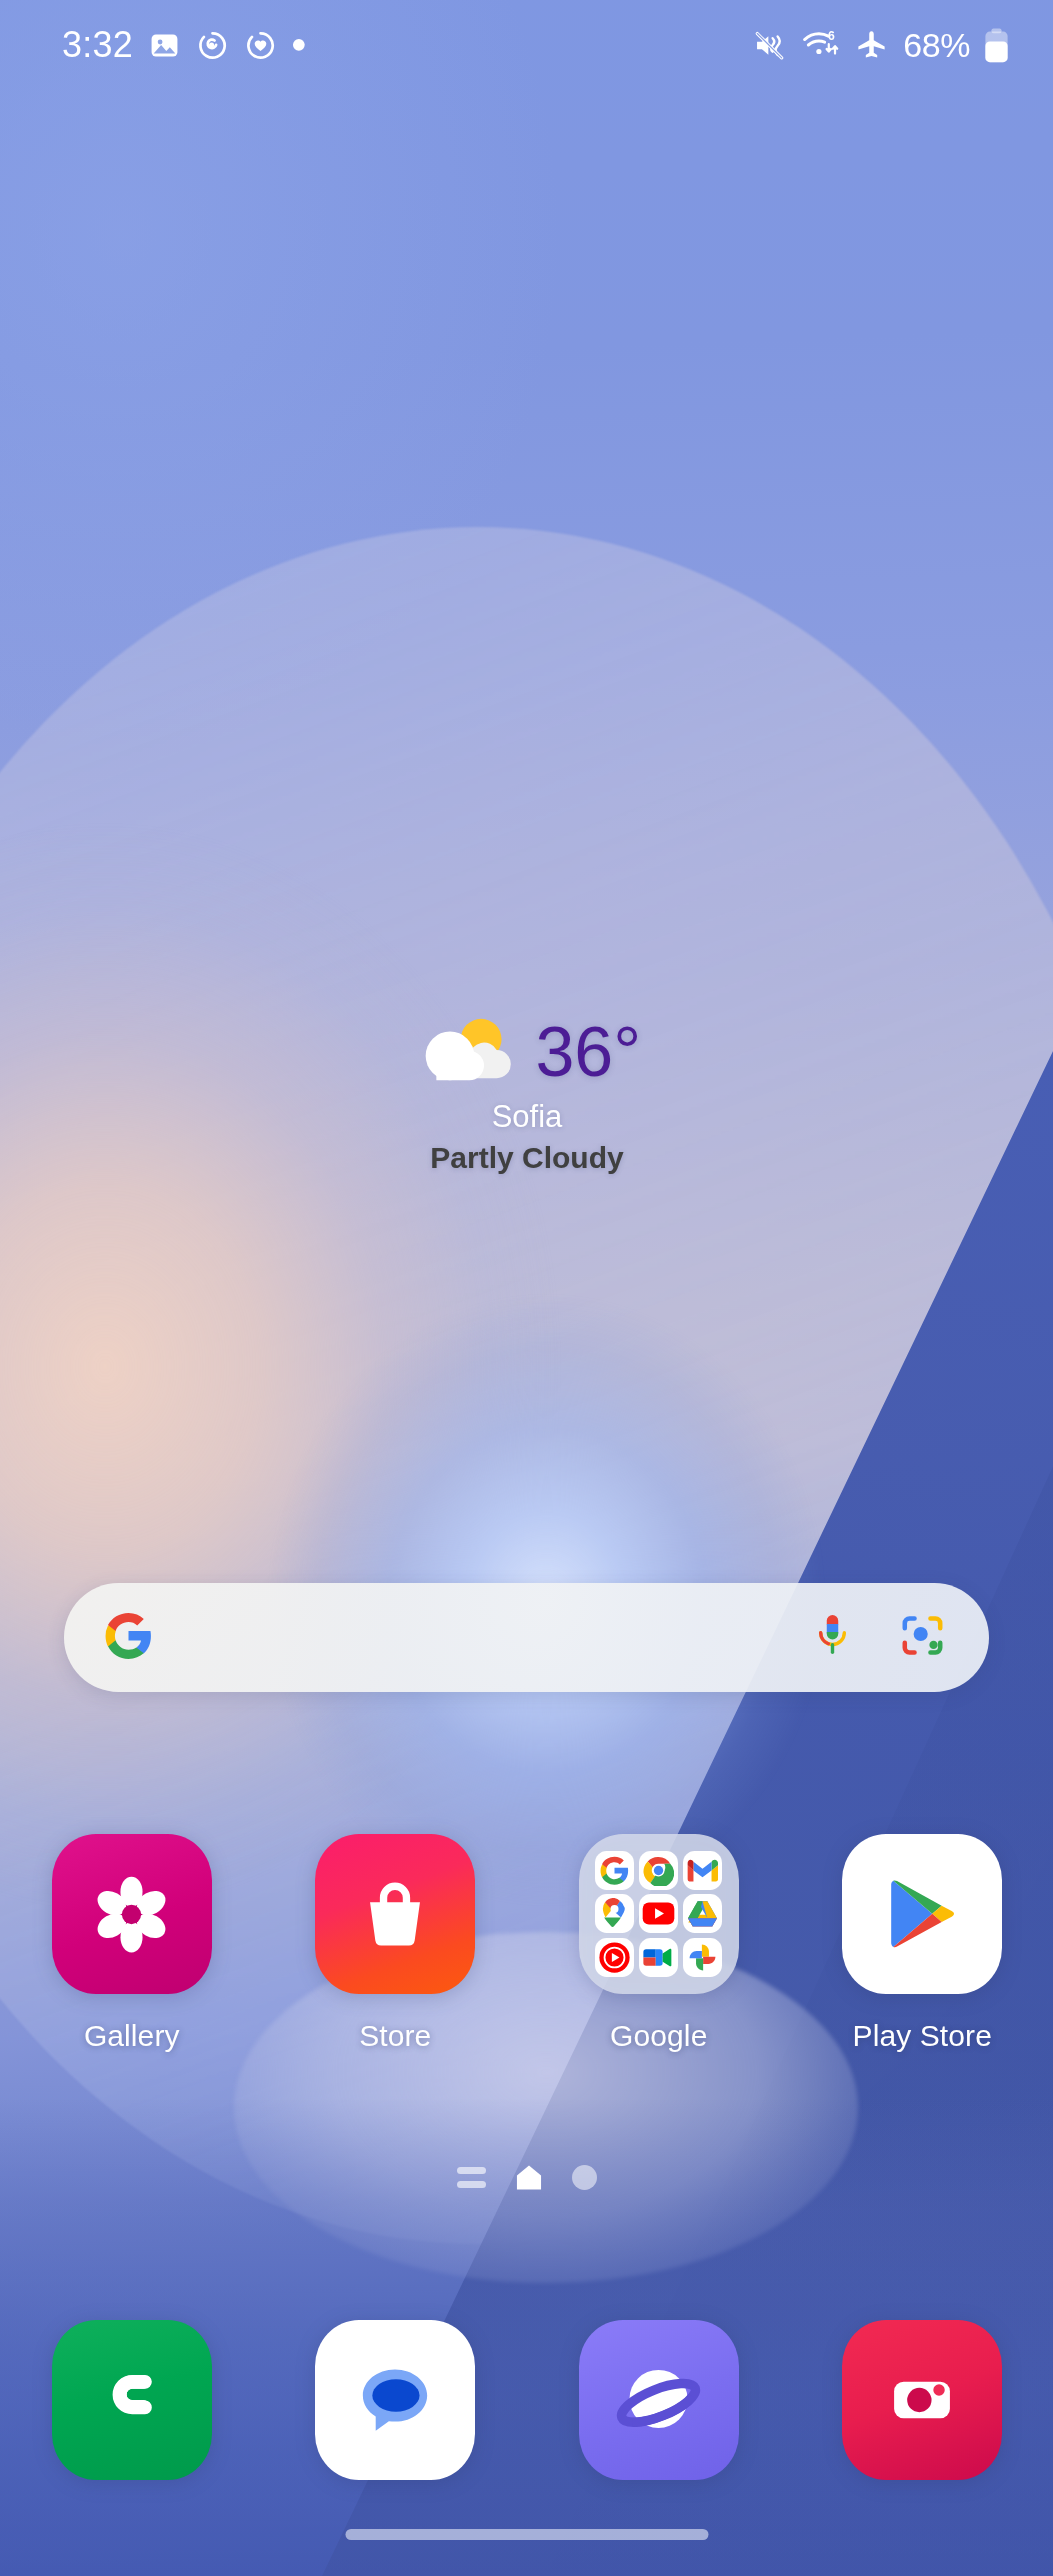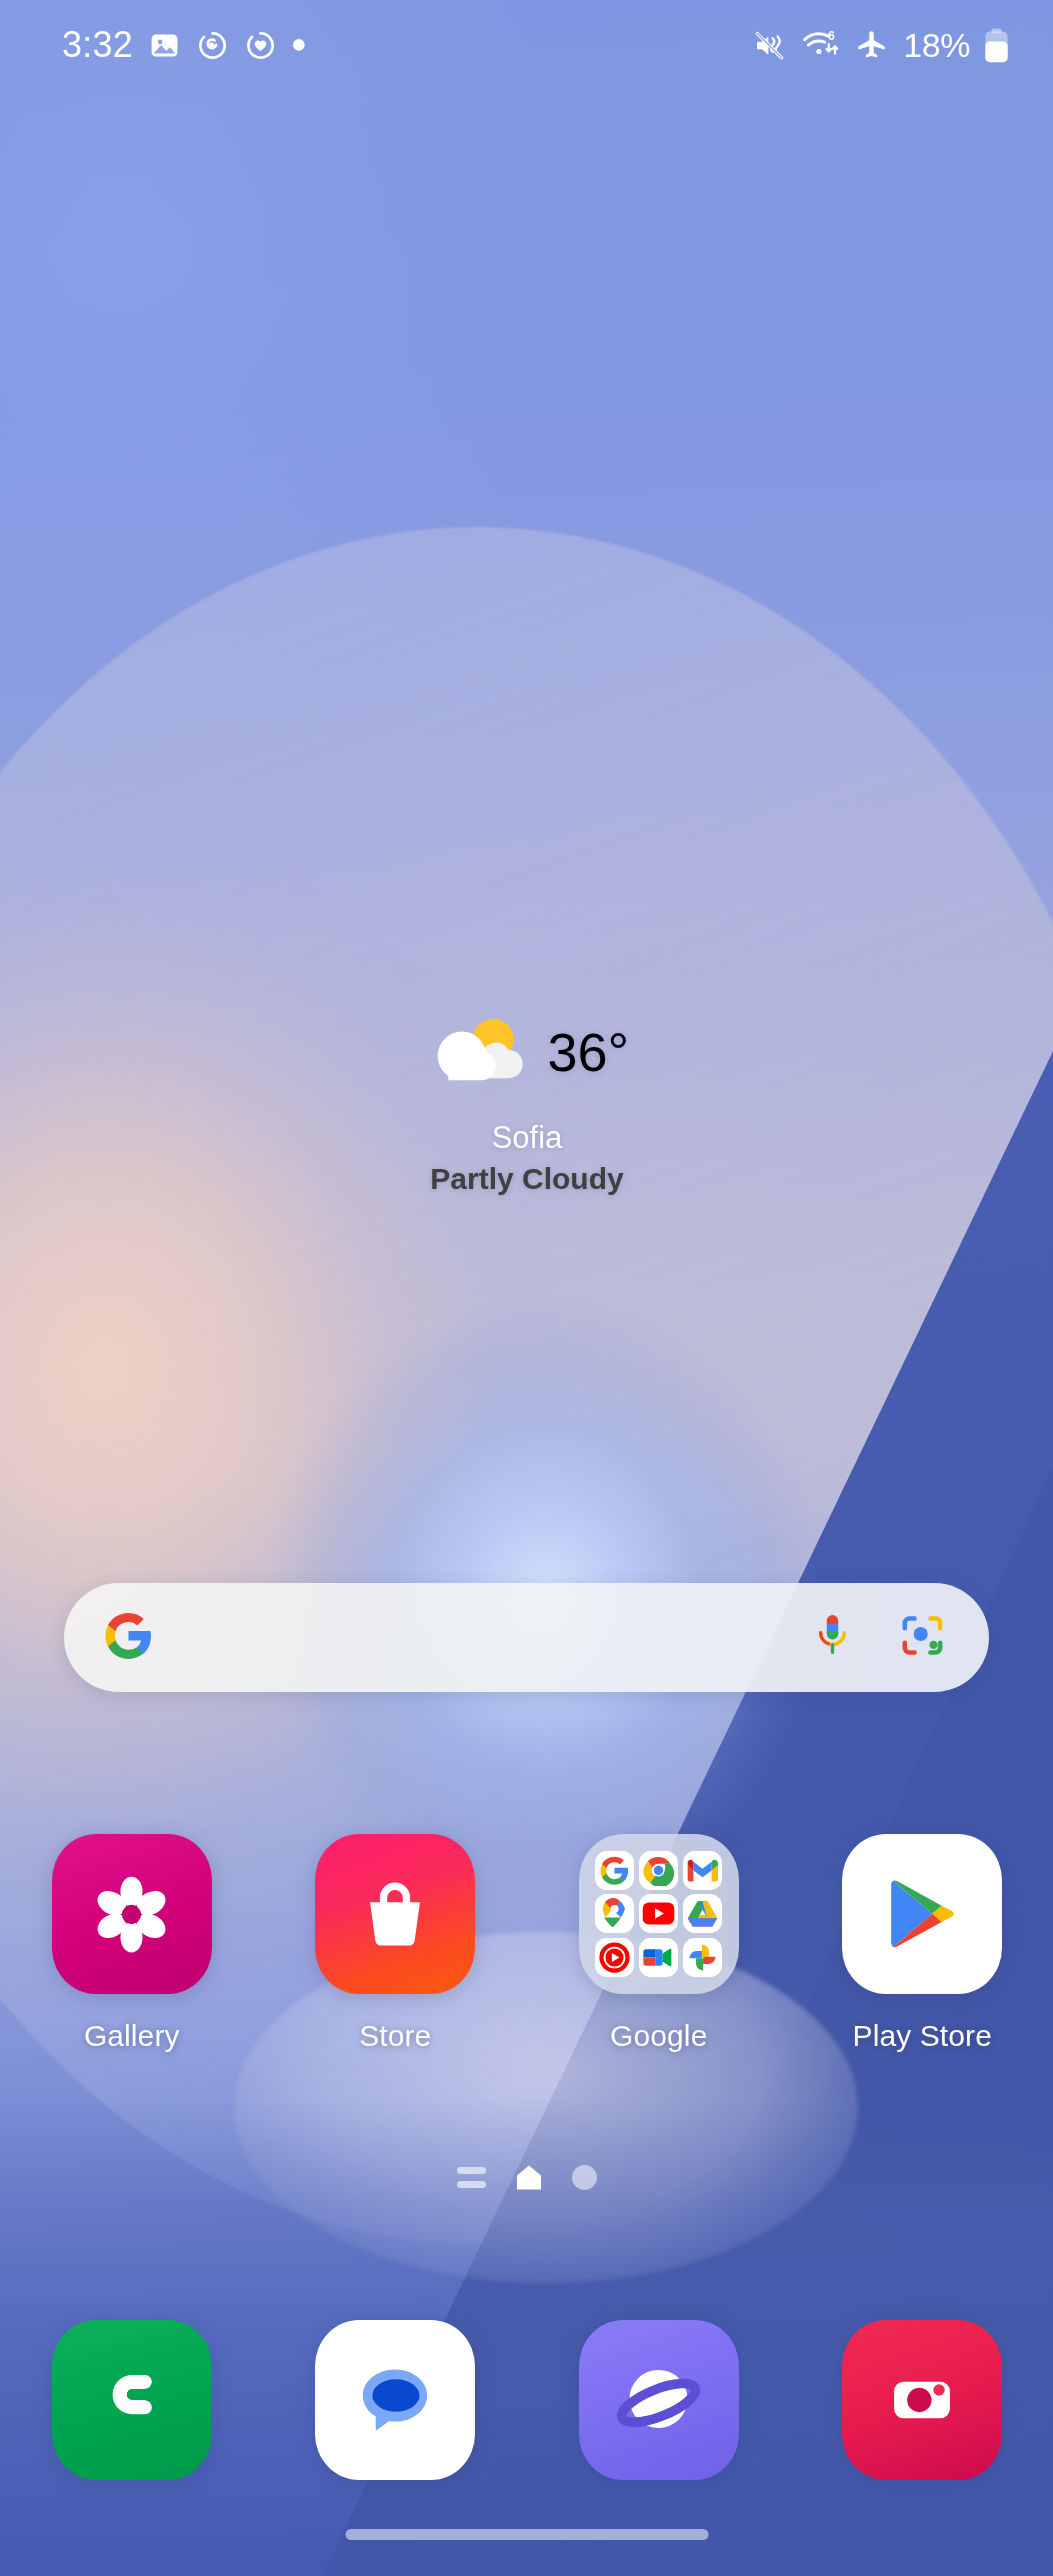--- a/index.html
+++ b/index.html
@@ -96,25 +96,25 @@
     color:#fff; font-size:34px; font-weight:400; letter-spacing:-0.3px;
   }
 
   
   #weather {
     position:absolute; left:0; top:1010px; width:1054px;
     display:flex; flex-direction:column; align-items:center; z-index:20;
   }
   .w-top { display:flex; align-items:center; gap:13.7px; }
   .w-temp {
-    color:#000000; font-size:54px; font-weight:300; letter-spacing:0px;
+    color:#4c1d95; font-size:70px; font-weight:300; letter-spacing:0px;
     line-height:1; text-shadow:0 1px 5.9px rgba(60,70,120,0.22);
   }
   .w-city {
-    color:#fff; font-size:31px; font-weight:400; margin-top:26px;
+    color:#fff; font-size:31px; font-weight:400; margin-top:5px;
     text-shadow:0 1px 4.9px rgba(60,70,120,0.25);
   }
   .w-cond {
     color:#404040; font-size:30px; font-weight:700; margin-top:6px;
     text-shadow:0 1px 4.9px rgba(60,70,120,0.25);
   }
 
   
   #searchbar {
     position:absolute; left:64px; top:1583px; width:925px; height:109px;
@@ -254,21 +254,21 @@
         <text x="20.0" y="8.8" font-family="Liberation Sans, sans-serif" font-size="9.4" font-weight="700" fill="#fff">6</text>
         <path d="M20.6 12.0 v5.6 M18.9 15.7 l1.7 2.0 l1.7 -2.0" fill="none" stroke="#fff" stroke-width="1.7" stroke-linecap="round" stroke-linejoin="round"></path>
         <path d="M25.4 19.2 v-5.6 M23.7 15.5 l1.7 -2.0 l1.7 2.0" fill="none" stroke="#fff" stroke-width="1.7" stroke-linecap="round" stroke-linejoin="round"></path>
       </svg>
     </div>
     <div class="sb-ico">
       <svg width="35" height="35" viewBox="0 0 24 24">
         <path d="M12 2.2 c0.95 0 1.55 0.85 1.55 1.95 v4.25 l7.45 4.35 v2.05 l-7.45 -2.25 v4.35 l2.35 1.65 v1.65 l-3.9 -1.05 l-3.9 1.05 v-1.65 l2.35 -1.65 v-4.35 l-7.45 2.25 v-2.05 l7.45 -4.35 v-4.25 c0 -1.1 0.6 -1.95 1.55 -1.95 z" fill="#fff"></path>
       </svg>
     </div>
-    <div class="sb-batt-text">18%</div>
+    <div class="sb-batt-text">68%</div>
     <div class="sb-ico">
       <svg width="25" height="37" viewBox="0 0 18 26">
         <rect x="1" y="3" width="16" height="22" rx="3.2" fill="#ffffff" opacity="0.42"></rect>
         <rect x="5.4" y="0.7" width="7.2" height="3.4" rx="1.4" fill="#ffffff" opacity="0.42"></rect>
         <rect x="1" y="10.1" width="16" height="14.9" rx="3.2" fill="#fff"></rect>
       </svg>
     </div>
   </div>
 </div>
 

